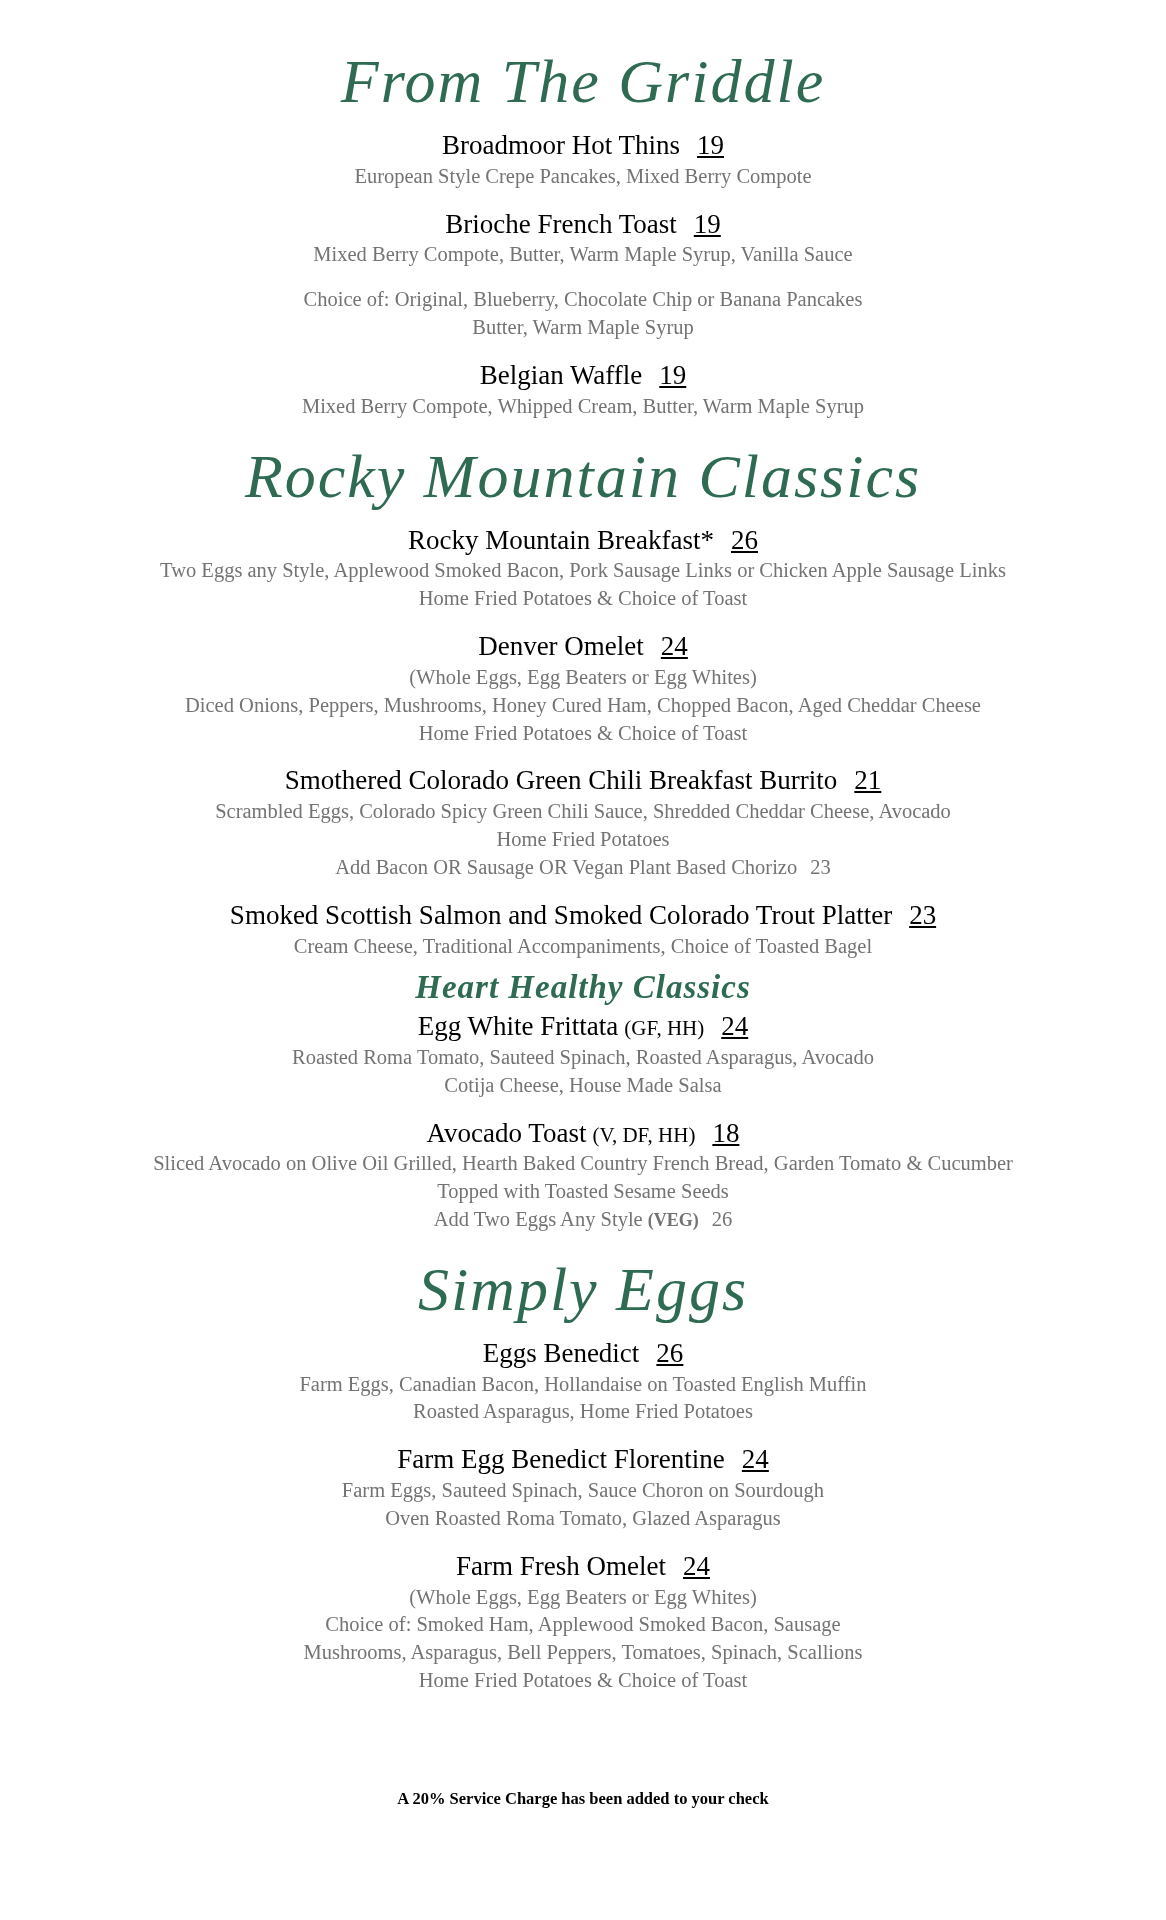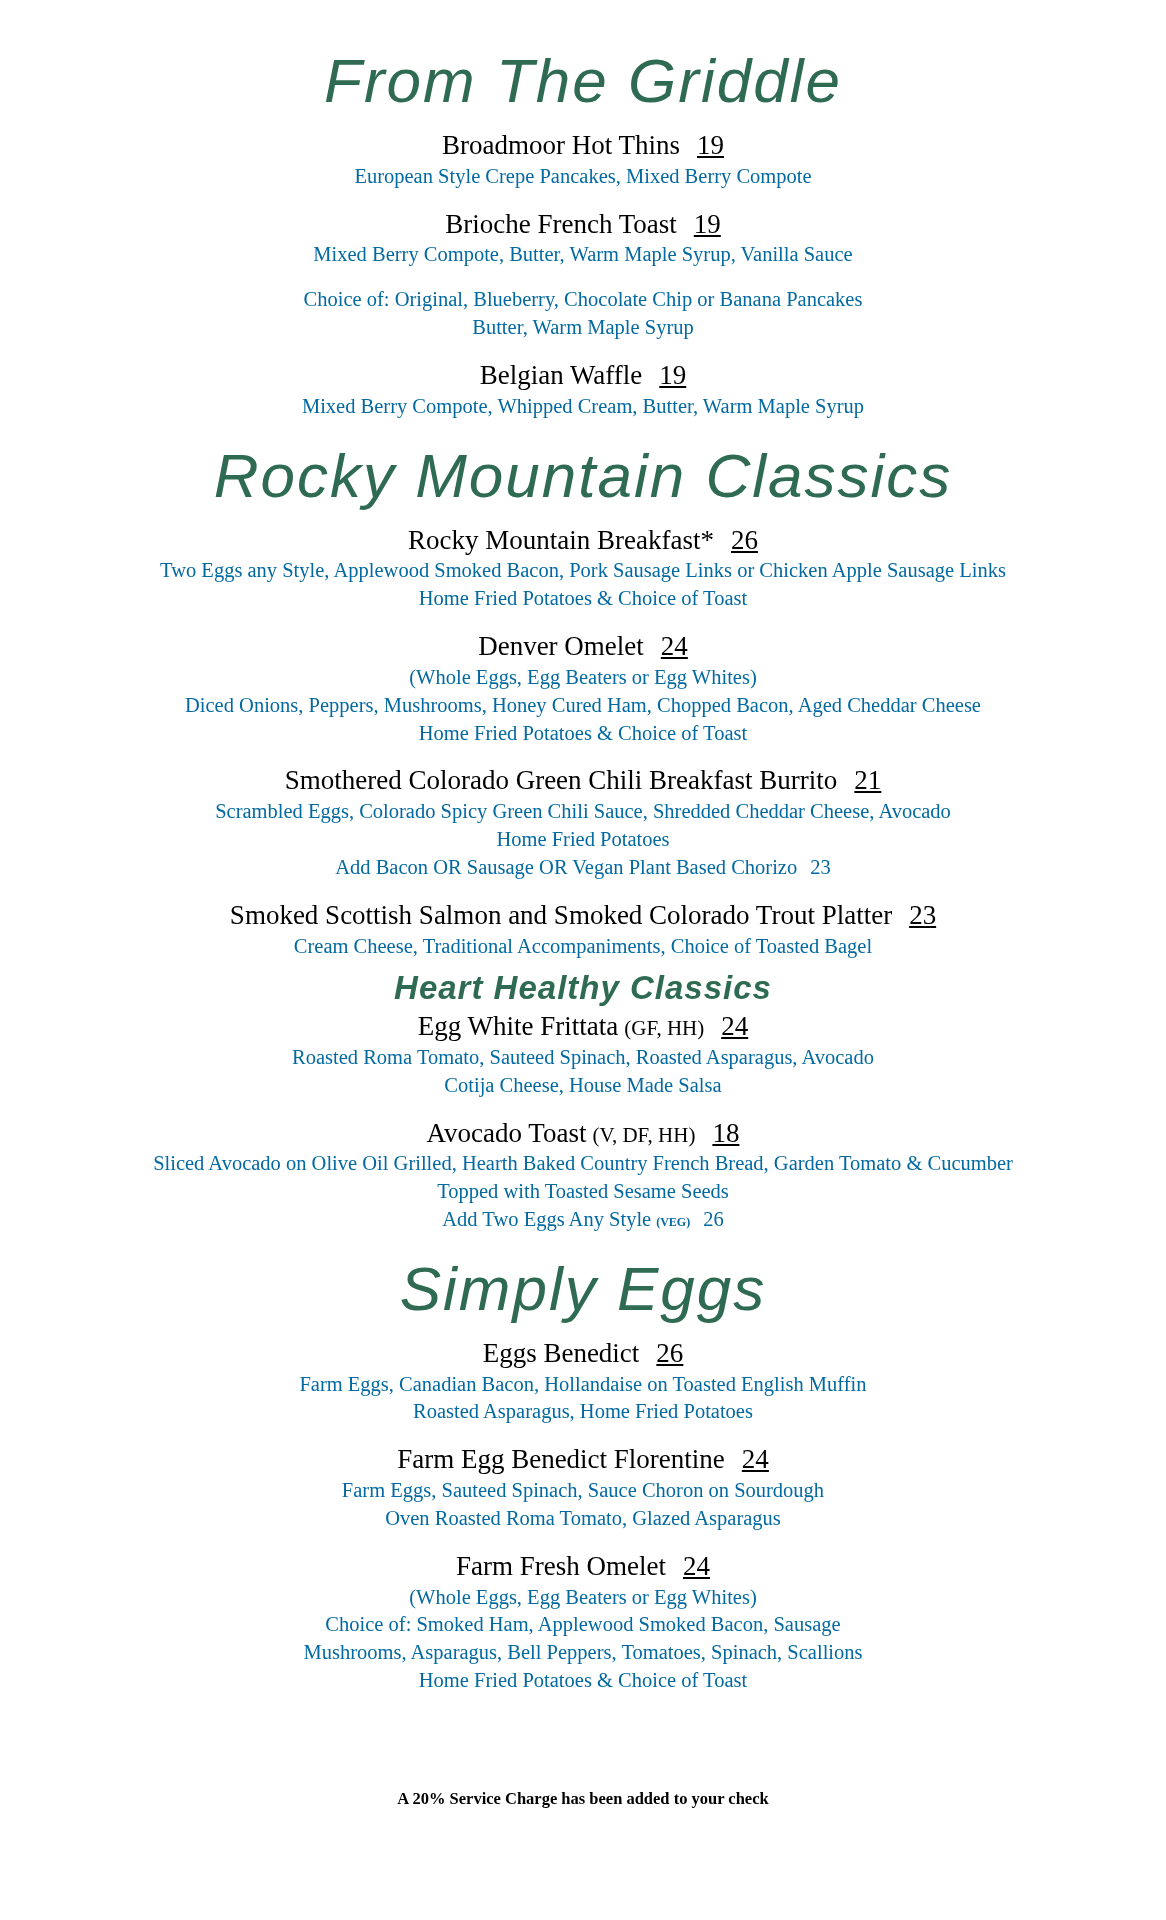--- a/index.html
+++ b/index.html
@@ -12,21 +12,21 @@
     color: var(--ink);
     font-family: "Liberation Serif", serif;
   }
   .menu {
     width: 1166px;
     padding: 42px 40px 0 40px;
     text-align: center;
   }
   .section { margin: 0 0 6px 0; }
   .section-title {
-    font-family: Liberation Sans, sans-serif;
+    font-family: Liberation Serif, serif;
     font-style: italic;
     font-weight: normal;
     color: var(--accent);
     font-size: 62px;
     line-height: 1.08;
     letter-spacing: 2px;
     margin: 6px 0 14px 0;
   }
   .section-title.small {
     font-size: 33px;
@@ -45,23 +45,23 @@
   .item-name { }
   .item-tag {
     font-weight: normal;
     font-size: 21px;
     margin-left: 6px;
   }
   .item-price { margin-left: 17px; text-decoration: underline; }
   .item-desc {
     font-size: 20.5px;
     line-height: 1.36;
-    color: #0369a1;
-  }
-  .addon-tag { font-weight: bold; font-size: 12px; margin-left: 5px; }
+    color: #737373;
+  }
+  .addon-tag { font-weight: bold; font-size: 18px; margin-left: 5px; }
   .addon-price { margin-left: 13px; }
   .footer {
     margin-top: 42px;
     font-weight: bold;
     font-size: 16.5px;
     line-height: 1.5;
     color: #000;
     white-space: pre-wrap;
   }
 </style>

